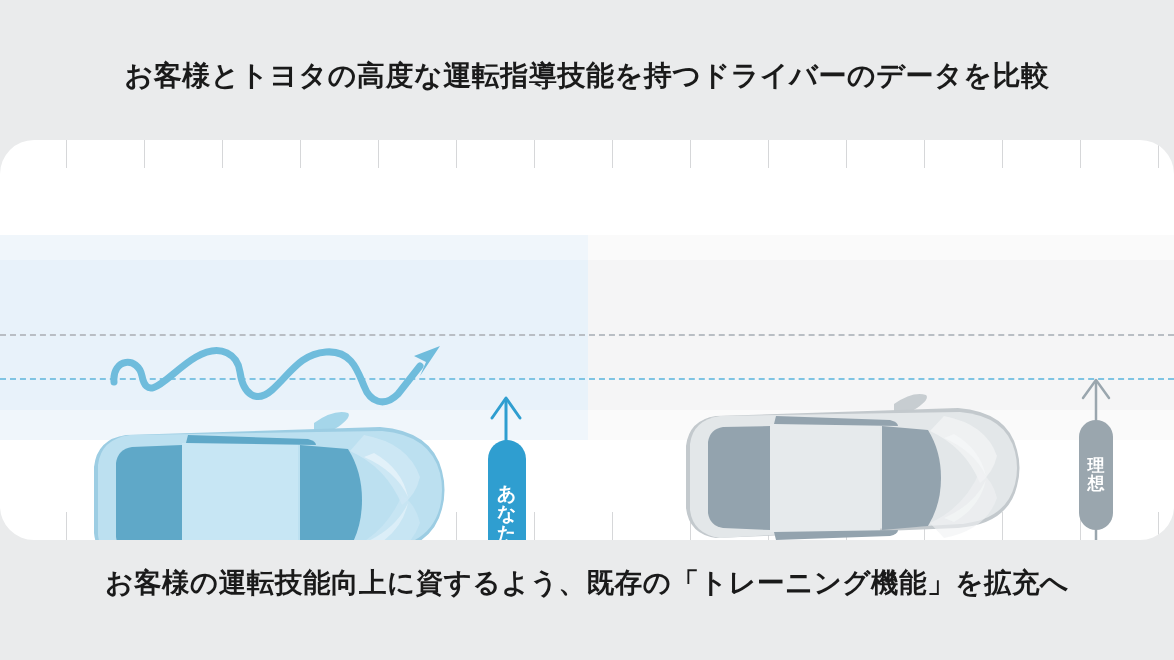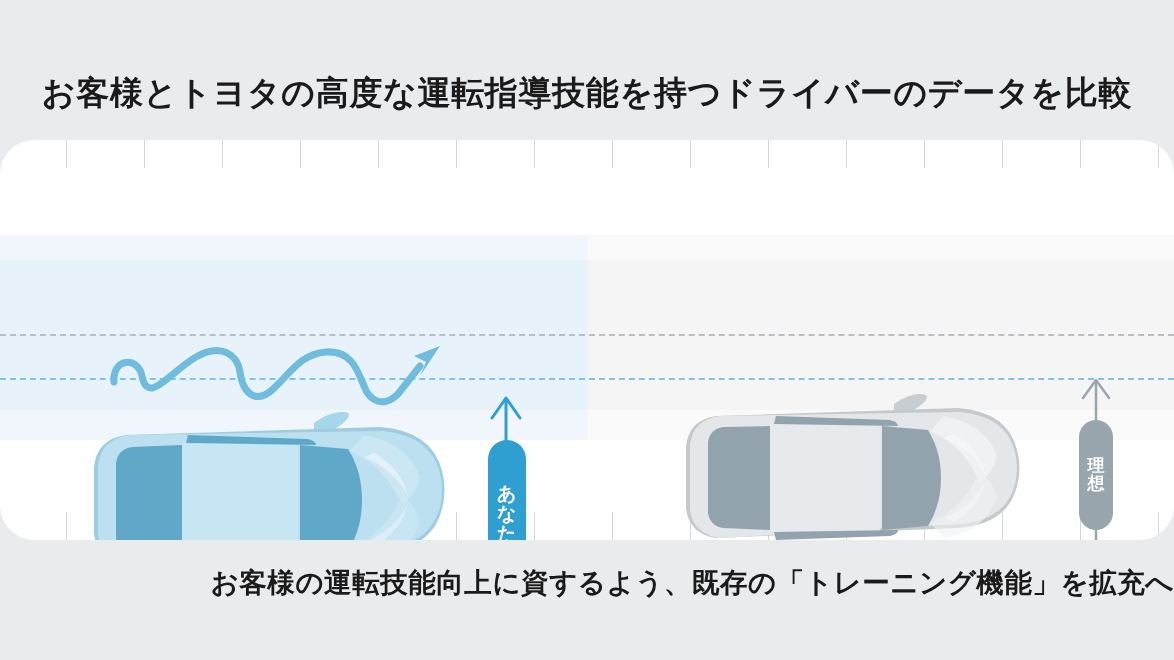--- a/index.html
+++ b/index.html
@@ -20,27 +20,26 @@
     position: absolute;
     left: 0;
     width: 1174px;
     text-align: center;
     color: #1a1a1a;
     font-weight: 700;
     letter-spacing: 0.02em;
     white-space: nowrap;
   }
   #title-top {
-    top: 71px;
-    font-size: 33px;
+    top: 57px;
+    font-size: 28px;
   }
   #caption-bottom {
     top: 565px;
     font-size: 27.5px;
-    text-align: right;
   }
 
   
   .scene-card {
     position: absolute;
     left: 0px;
     top: 140px;
     width: 1174px;
     height: 400px;
     background: #ffffff;

